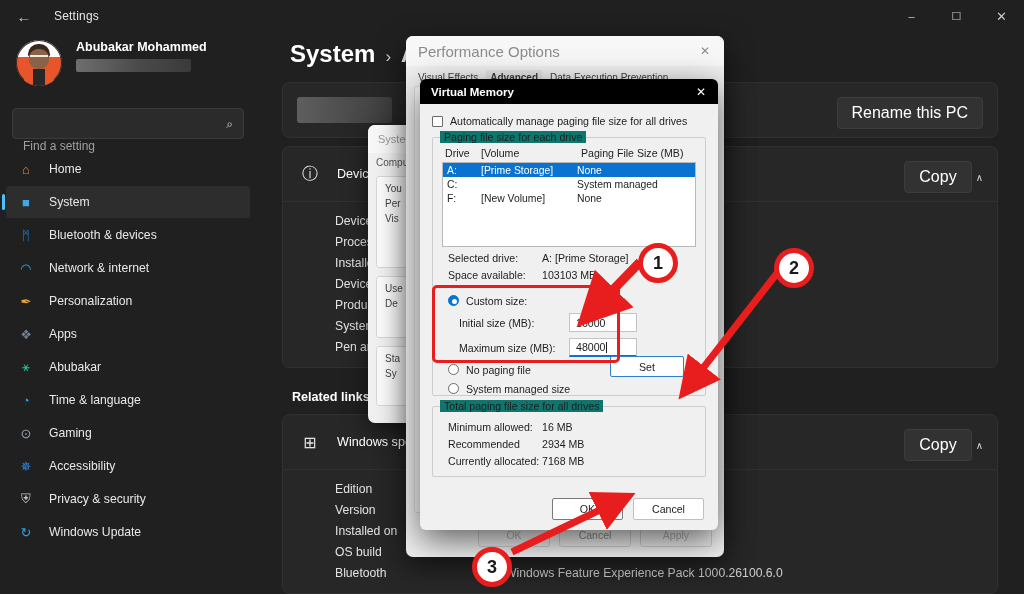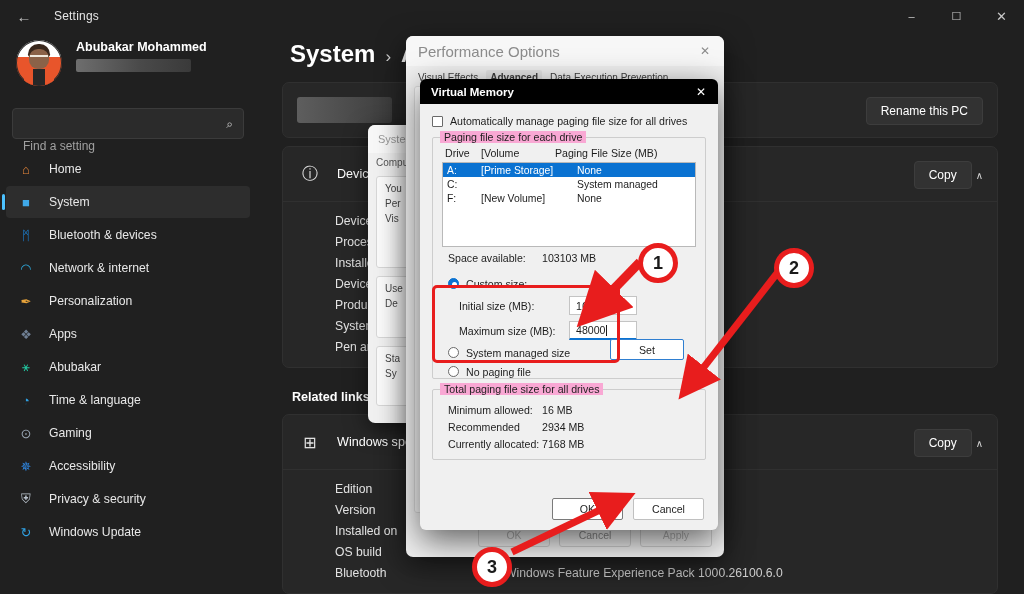--- a/index.html
+++ b/index.html
@@ -120,21 +120,21 @@
     margin-bottom: 8px; position: relative;
   }
   #pc-card { height: 56px; display: flex; align-items: center;
              padding: 0 14px; }
   #pc-name-redact {
     width: 95px; height: 26px; border-radius: 3px;
     background: linear-gradient(90deg,#5e5e5e,#4a4a4a 60%,#3d3d3d);
   }
   .pill-btn {
     background: #323232; border: 1px solid #3d3d3d; border-radius: 4px;
-    color: #ffffff; font-size: 12px; padding: 6px 14px;
+    color: #ffffff; font-size: 16px; padding: 6px 14px;
   }
   #rename-pc-btn { position: absolute; right: 14px; top: 14px; }
 
   .spec-card { padding: 0; }
   .spec-header {
     height: 54px; display: flex; align-items: center; padding: 0 14px;
   }
   .spec-ico {
     width: 26px; height: 26px; margin-right: 14px;
     display: flex; align-items: center; justify-content: center;
@@ -232,26 +232,26 @@
 
   .vm-check-row { display: flex; align-items: center; gap: 7px; margin-bottom: 10px; }
   .vm-checkbox {
     width: 11px; height: 11px; border: 1px solid #6a6a6a; background: #ffffff;
     border-radius: 1px; flex: none;
   }
 
   .vm-group { border: 1px solid #cdcdcd; border-radius: 2px;
               padding: 9px 9px 9px 9px; position: relative; margin-bottom: 10px; }
   .vm-group > .legend {
-    position: absolute; top: -7px; left: 7px; background: #f9a8d4;
+    position: absolute; top: -7px; left: 7px; background: #0f766e;
     padding: 0 4px; font-size: 10.6px;
   }
   #drive-head { display: flex; margin-bottom: 3px; padding-left: 3px; }
   #drive-head .c1 { width: 36px; }
-  #drive-head .c2 { width: 74px; }
+  #drive-head .c2 { width: 100px; }
   #drive-list {
     height: 85px; background: #ffffff; border: 1px solid #b9b9b9;
     overflow: hidden;
   }
   .drive-row { display: flex; height: 14px; align-items: center;
                padding-left: 4px; font-size: 10.4px; }
   .drive-row.selected { background: #0a72d1; color: #ffffff; }
   .drive-row .d1 { width: 34px; }
   .drive-row .d2 { width: 96px; }
 
@@ -556,20 +556,24 @@
             <div class="d2"></div>
             <div>System managed</div>
           </div>
           <div class="drive-row">
             <div class="d1">F:</div>
             <div class="d2">[New Volume]</div>
             <div>None</div>
           </div>
         </div>
       <div class="vm-info-row">
+        <div class="vm-info-key">Selected drive:</div>
+        <div>A:  [Prime Storage]</div>
+      </div>
+      <div class="vm-info-row">
         <div class="vm-info-key">Space available:</div>
         <div>103103 MB</div>
       </div>
 
       <div id="radio-block">
         <div id="radio-area">
           <div class="radio-row">
             <div class="radio checked"></div>
             <div>Custom size:</div>
           </div>
@@ -579,25 +583,25 @@
           </div>
           <div class="size-row">
             <div class="size-label">Maximum size (MB):</div>
             <div class="size-input focused">
                 <span>48000</span>
                 <span class="caret"></span>
               </div>
           </div>
           <div class="radio-row">
             <div class="radio"></div>
-            <div>System managed size</div>
+            <div>No paging file</div>
           </div>
           <div class="radio-row">
             <div class="radio"></div>
-            <div>No paging file</div>
+            <div>System managed size</div>
           </div>
         </div>
         <div id="set-button">Set</div>
       </div>
     </div>
 
     <div class="vm-group" id="total-group">
       <div class="legend">Total paging file size for all drives</div>
       <div id="total-rows">
           <div class="vm-info-row">

